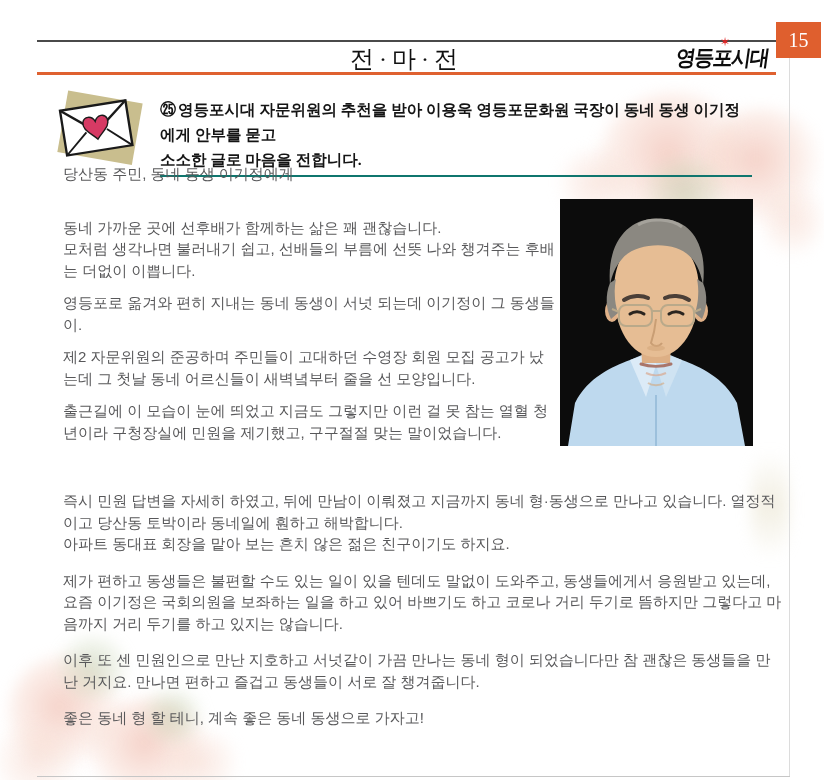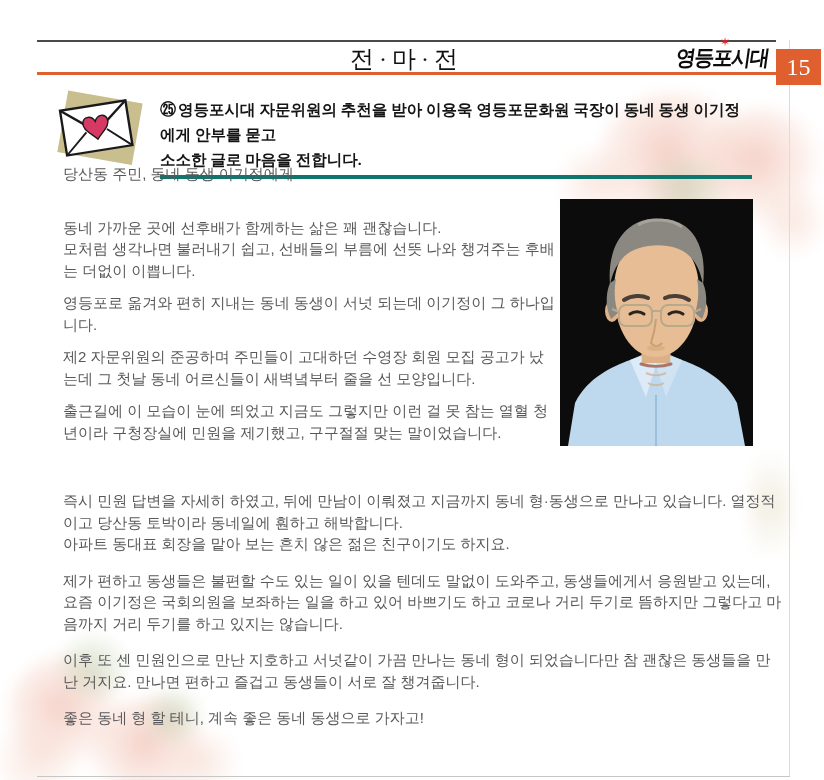--- a/index.html
+++ b/index.html
@@ -23,29 +23,29 @@
           border-top:2px solid #4a4a4a;border-bottom:3px solid #DF6130;
           display:flex;align-items:center;z-index:3;background:transparent;}
   .issue{font-size:13.5px;font-weight:bold;color:#1c1c1c;white-space:pre;padding-left:2px;}
   .section-title{position:absolute;left:50%;transform:translateX(-50%);
           font-family:"Liberation Serif","DejaVu Serif",serif;font-size:24px;color:#101010;
           letter-spacing:5px;white-space:pre;top:1px;}
   .logo-wrap{margin-left:auto;position:relative;display:flex;align-items:center;height:100%;padding-right:8px;}
   .logo-text{font-weight:900;font-size:20px;color:#0c0c0c;letter-spacing:-1.5px;
           transform:skewX(-8deg) scaleY(1.08);white-space:nowrap;}
   .logo-star{position:absolute;top:-6px;right:46px;color:#E02222;font-size:12px;line-height:1;}
-  .pagenum{position:absolute;left:776px;top:49px;width:45px;height:36px;background:#DF5F2E;
-          color:#ffffff;font-family:"Liberation Serif","DejaVu Serif",serif;font-size:24px;
+  .pagenum{position:absolute;left:776px;top:22px;width:45px;height:36px;background:#DF5F2E;
+          color:#ffffff;font-family:"Liberation Serif","DejaVu Serif",serif;font-size:20px;
           display:flex;align-items:center;justify-content:center;z-index:3;}
 
   
   .envelope{position:absolute;left:48px;top:88px;z-index:2;}
   .intro{position:absolute;left:160px;top:97px;width:592px;z-index:2;
          font-family:"Liberation Serif","DejaVu Serif",serif;font-weight:bold;color:#141414;
-         font-size:15.5px;line-height:25px;border-bottom:4px solid #0f766e;padding-bottom:3px;}
+         font-size:15.5px;line-height:25px;border-bottom:2px solid #0f766e;padding-bottom:3px;}
   .intro .badge{margin-right:2px;font-size:16px;}
 
   
   .photo{position:absolute;left:560px;top:199px;width:193px;height:247px;z-index:2;}
 
   
   .letter{position:absolute;color:#58585A;font-size:15px;line-height:21.5px;z-index:2;}
   .letter p{margin:0 0 11px 0;white-space:pre-line;}
   .letter.narrow{left:63px;top:163px;width:494px;}
   .letter.narrow p:first-child{margin-bottom:32px;}
@@ -138,21 +138,21 @@
       <path d="M86 174 C92 177 100 177 106 174" stroke="#D8A88E" stroke-width="2" fill="none" opacity="0.7"></path>
 
       <path d="M88 184 C92 187 100 187 104 184" stroke="#D3A67C" stroke-width="2" fill="none" opacity="0.6"></path>
     </svg>
   </div>
 
   <div class="letter narrow">
       <p>당산동 주민, 동네 동생 이기정에게</p>
       <p>동네 가까운 곳에 선후배가 함께하는 삶은 꽤 괜찮습니다.
 모처럼 생각나면 불러내기 쉽고, 선배들의 부름에 선뜻 나와 챙겨주는 후배는 더없이 이쁩니다.</p>
-      <p>영등포로 옮겨와 편히 지내는 동네 동생이 서넛 되는데 이기정이 그 하나입니다.</p>
+      <p>영등포로 옮겨와 편히 지내는 동네 동생이 서넛 되는데 이기정이 그 동생들이.</p>
       <p>제2 자문위원의 준공하며 주민들이 고대하던 수영장 회원 모집 공고가 났는데 그 첫날 동네 어르신들이 새벽녘부터 줄을 선 모양입니다.</p>
       <p>출근길에 이 모습이 눈에 띄었고 지금도 그렇지만 이런 걸 못 참는 열혈 청년이라 구청장실에 민원을 제기했고, 구구절절 맞는 말이었습니다.</p>
     </div>
   <div class="letter wide">
       <p>즉시 민원 답변을 자세히 하였고, 뒤에 만남이 이뤄졌고 지금까지 동네 형·동생으로 만나고 있습니다. 열정적이고 당산동 토박이라 동네일에 훤하고 해박합니다.
 아파트 동대표 회장을 맡아 보는 흔치 않은 젊은 친구이기도 하지요.</p>
       <p>제가 편하고 동생들은 불편할 수도 있는 일이 있을 텐데도 말없이 도와주고, 동생들에게서 응원받고 있는데, 요즘 이기정은 국회의원을 보좌하는 일을 하고 있어 바쁘기도 하고 코로나 거리 두기로 뜸하지만 그렇다고 마음까지 거리 두기를 하고 있지는 않습니다.</p>
       <p>이후 또 센 민원인으로 만난 지호하고 서넛같이 가끔 만나는 동네 형이 되었습니다만 참 괜찮은 동생들을 만난 거지요. 만나면 편하고 즐겁고 동생들이 서로 잘 챙겨줍니다.</p>
       <p>좋은 동네 형 할 테니, 계속 좋은 동네 동생으로 가자고!</p>
     </div>

